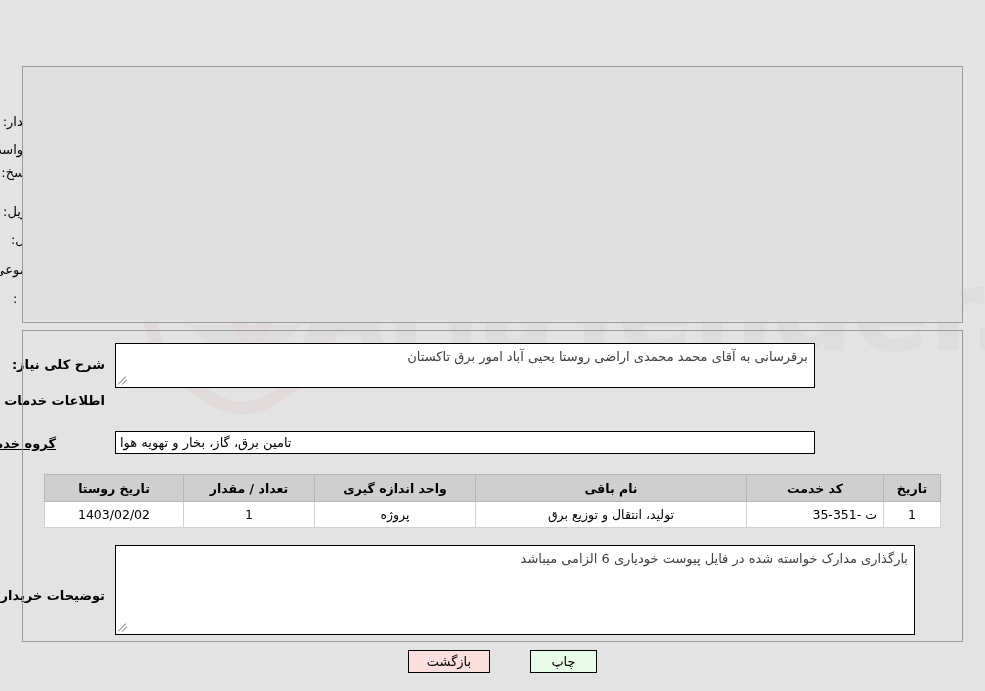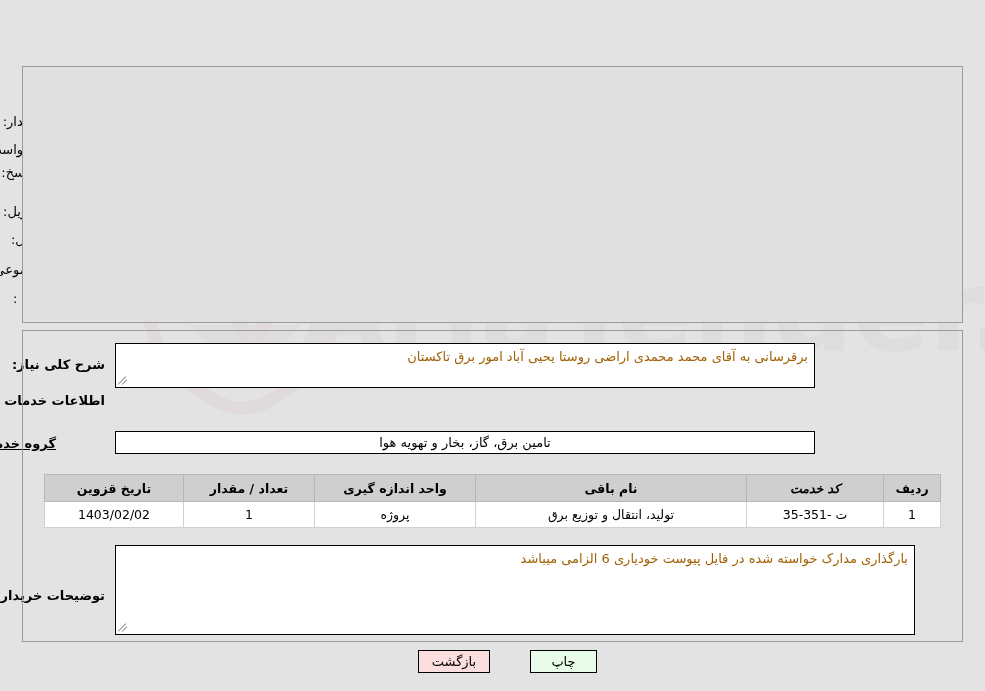--- a/index.html
+++ b/index.html
@@ -73,21 +73,21 @@
     border: 1px solid #000000;
     box-sizing: border-box;
     font-size: 13px;
     color: #000;
     line-height: 19px;
     padding: 0 4px;
     white-space: nowrap;
     overflow: hidden;
   }
   .box.ctr   { text-align: center; }
-  .box.rt    { text-align: center; }
+  .box.rt    { text-align: left; }
   .box.cream { background: #fbfbe4; }
   .box.ltr   { direction: ltr; }
 
   
   .link {
     position: absolute;
     color: #1a1aee;
     font-size: 13px;
     white-space: nowrap;
     cursor: pointer;
@@ -118,21 +118,21 @@
     box-sizing: border-box;
   }
 
   
   .ta {
     position: absolute;
     background: #fff;
     border: 1px solid #000;
     box-sizing: border-box;
     font-size: 13px;
-    color: #a16207;
+    color: #404040;
     line-height: 19px;
     padding: 3px 6px 0 6px;
     overflow: hidden;
   }
   .ta .grip {
     position: absolute;
     left: 2px; bottom: 1px;
     width: 12px; height: 12px;
   }
   .ta .grip i {
@@ -265,45 +265,45 @@
   </div>
 
   <div class="lbl b" style="right:880px; top:393px;">اطلاعات خدمات مورد نیاز</div>
 
   <div class="lbl b" style="right:929px; top:436px;text-decoration:underline;">گروه خدمت:</div>
   <div class="box rt" style="right:170px; top:431px; width:700px; height:23px; line-height:21px;">تامین برق، گاز، بخار و تهویه هوا</div>
 
   <table class="grid" id="services-table" style="right:44px; top:474px; width:897px;">
     <thead>
       <tr>
-        <th style="width:44px;">ردیف</th>
-        <th style="width:124px;font-style:italic;">کد خدمت</th>
+        <th style="width:44px;">تاریخ</th>
+        <th style="width:124px;">کد خدمت</th>
         <th>نام باقی</th>
         <th style="width:148px;margin-left:24px;">واحد اندازه گیری</th>
         <th style="width:118px;">تعداد / مقدار</th>
-        <th style="width:126px;">تاریخ قزوین</th>
+        <th style="width:126px;">تاریخ روستا</th>
       </tr>
     </thead>
     <tbody>
       <tr>
         <td>1</td>
-        <td class="ltr" style="direction:ltr;">ت -351-35</td>
+        <td class="ltr" style="direction:ltr;text-align:right;">ت -351-35</td>
         <td>تولید، انتقال و توزیع برق</td>
         <td>پروژه</td>
         <td>1</td>
         <td style="direction:ltr;">1403/02/02</td>
       </tr>
     </tbody>
   </table>
 
   <div class="lbl b" style="right:880px; top:588px;">توضیحات خریدار:</div>
   <div class="ta" style="right:70px; top:545px; width:800px; height:90px;">
     <div>بارگذاری مدارک خواسته شده در فایل پیوست خودیاری 6 الزامی میباشد</div>
     <span class="grip">
       <i style="left:0px; top:10px; width:11px; transform:rotate(-45deg);"></i>
       <i style="left:4px; top:10px; width:7px;  transform:rotate(-45deg);"></i>
     </span>
   </div>
 
   <div class="btn print" style="right:388px; top:650px; width:67px;">چاپ</div>
-  <div class="btn back" style="right:495px; top:650px; width:72px;">بازگشت</div>
+  <div class="btn back" style="right:495px; top:650px; width:82px;">بازگشت</div>
 
 </div>
 
 </body></html>

